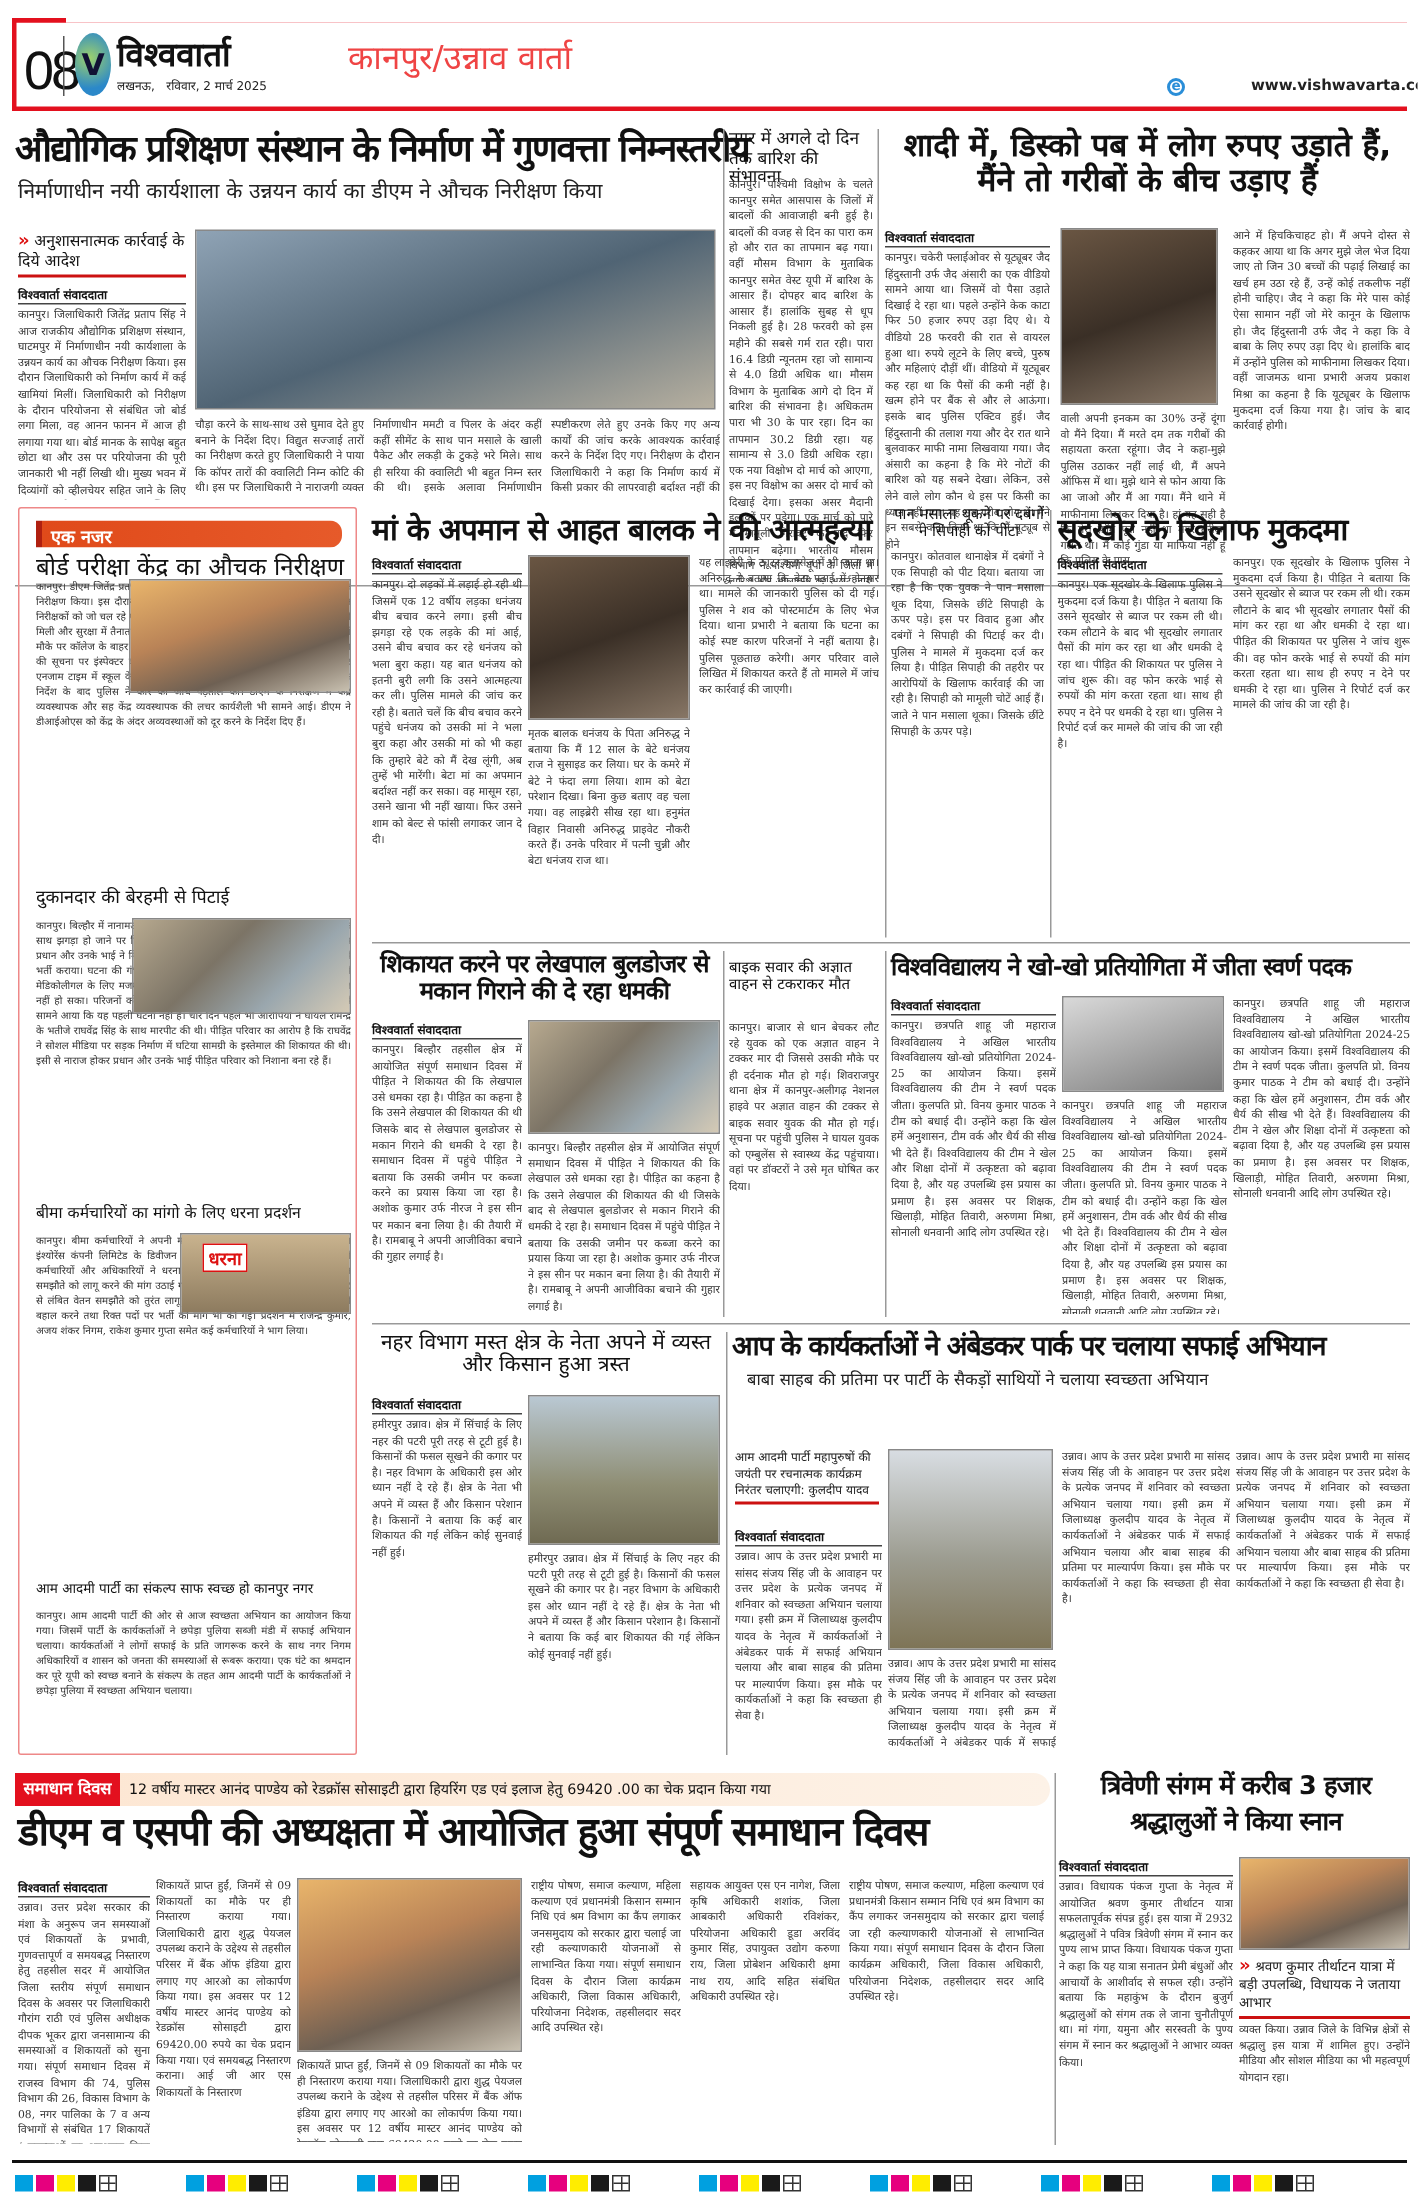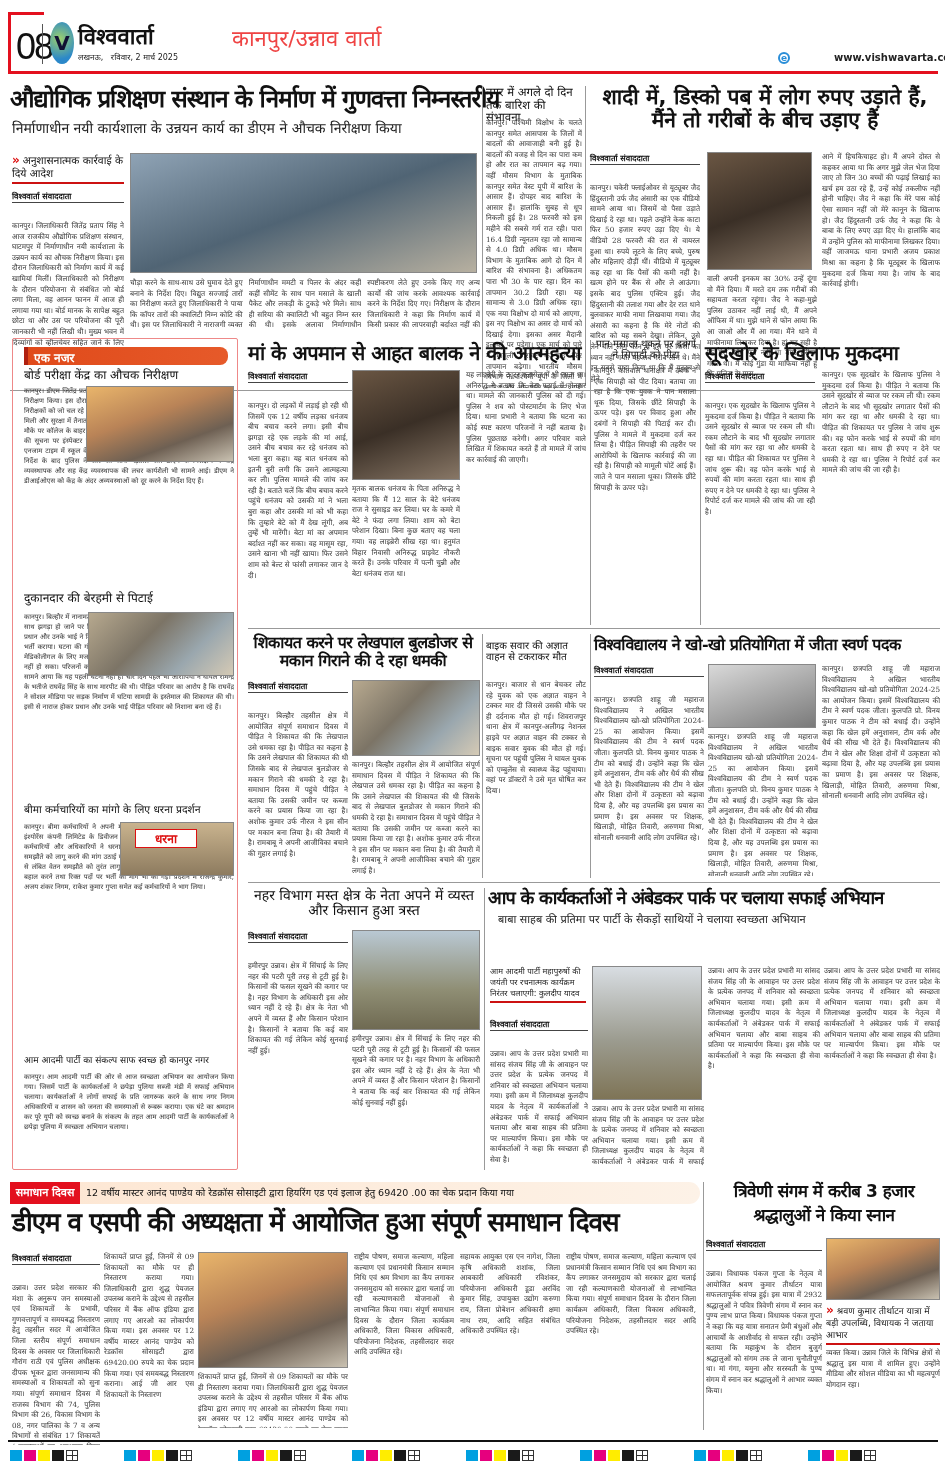--- a/index.html
+++ b/index.html
@@ -1,21 +1,21 @@
 <!DOCTYPE html>
 <html><head>
 <meta charset="utf-8">
 <style>
 *{box-sizing:border-box;margin:0;padding:0}
 body{width:945px;height:1474px;background:#fff;font-family:"DejaVu Sans",sans-serif;color:#111;position:relative;overflow:hidden}
 .abs{position:absolute}
 .hl{font-family:"DejaVu Sans",sans-serif;font-weight:bold;color:#111;line-height:1.1;letter-spacing:-1px}
 .sub{font-family:"DejaVu Sans",sans-serif;color:#222;line-height:1.15}
 .body{font-family:"DejaVu Serif",serif;font-size:7.2px;line-height:10.6px;color:#333;text-align:justify;overflow:hidden}
-.byline{font-family:"DejaVu Sans",sans-serif;font-size:8px;font-weight:bold;color:#111;border-bottom:1px solid #444;padding-bottom:1px;margin-bottom:18px}
+.byline{font-family:"DejaVu Sans",sans-serif;font-size:8px;font-weight:bold;color:#111;border-bottom:1px solid #444;padding-bottom:1px;margin-bottom:2px}
 .photo{background:linear-gradient(135deg,#b7a98f,#7c7466 40%,#9aa7ae 70%,#d5cab5);border:1px solid #888}
 .photo.dark{background:linear-gradient(160deg,#6a5643,#3a2f26 50%,#887766)}
 .photo.blue{background:linear-gradient(160deg,#8fa3b5,#506474 50%,#b7b0a0)}
 .photo.orange{background:linear-gradient(160deg,#e9b56b,#b98357 40%,#6e6053 70%,#c9c1b1)}
 .cols{display:flex;gap:6px}
 .cols>div{flex:1}
 .vline{position:absolute;width:1px;background:#999}
 .hline{position:absolute;height:1px;background:#999}
 .bullet{color:#d11;font-weight:bold;font-size:12px;margin-right:3px}
 .cmyk{display:inline-flex;gap:2px;margin-right:46px}
@@ -66,30 +66,30 @@
 <div class="abs photo dark" style="left:707px;top:152px;width:105px;height:118px"></div>
 <div class="abs body" style="left:707px;top:274px;width:110px;height:112px">वाली अपनी इनकम का 30% उन्हें दूंगा वो मैंने दिया। मैं मरते दम तक गरीबों की सहायता करता रहूंगा। जैद ने कहा-मुझे पुलिस उठाकर नहीं लाई थी, मैं अपने ऑफिस में था। मुझे थाने से फोन आया कि आ जाओ और मैं आ गया। मैंने थाने में माफीनामा लिखकर दिया है। हां यह सही है कि मेरा फ़ॉर्म पूरा नहीं था मगर तरीका गलत था। मैं कोई गुंडा या माफिया नहीं हूं कि पुलिस के पास</div>
 <div class="abs body" style="left:822px;top:152px;width:118px;height:234px">आने में हिचकिचाहट हो। मैं अपने दोस्त से कहकर आया था कि अगर मुझे जेल भेज दिया जाए तो जिन 30 बच्चों की पढ़ाई लिखाई का खर्च हम उठा रहे हैं, उन्हें कोई तकलीफ नहीं होनी चाहिए। जैद ने कहा कि मेरे पास कोई ऐसा सामान नहीं जो मेरे कानून के खिलाफ हो। जैद हिंदुस्तानी उर्फ जैद ने कहा कि वे बाबा के लिए रुपए उड़ा दिए थे। हालांकि बाद में उन्होंने पुलिस को माफीनामा लिखकर दिया। वहीं जाजमऊ थाना प्रभारी अजय प्रकाश मिश्रा का कहना है कि यूट्यूबर के खिलाफ मुकदमा दर्ज किया गया है। जांच के बाद कार्रवाई होगी।</div>
 
 <div class="hline" style="left:10px;top:390px;width:930px"></div>
 
 <div class="abs" style="left:12px;top:338px;width:226px;height:832px;border:1px solid #e88;border-radius:2px"></div>
 <div class="abs" style="left:24px;top:347px;width:204px;height:18px;background:linear-gradient(90deg,#e04a1a,#e65a2a);border-radius:0 8px 8px 0;border-left:4px solid #b02010">
   <span style="color:#fff;font-weight:bold;font-size:12px;padding-left:6px;line-height:18px">एक नजर</span>
 </div>
-<div class="abs hl" style="left:24px;top:369px;font-size:12px;font-weight:normal;letter-spacing:0">बोर्ड परीक्षा केंद्र का औचक निरीक्षण</div>
+<div class="abs hl" style="left:24px;top:369px;font-size:16px;font-weight:normal;letter-spacing:0">बोर्ड परीक्षा केंद्र का औचक निरीक्षण</div>
 <div class="abs body" style="left:24px;top:386px;width:210px;height:200px;font-size:6.8px;line-height:10px">कानपुर। डीएम जितेंद्र प्रताप सिंह ने यूपी बोर्ड परीक्षा के दौरान परीक्षा केंद्र का औचक निरीक्षण किया। इस दौरान डीएम प्रताप ने बिल्हौर स्थित केंद्र का निरीक्षण कर कक्ष निरीक्षकों को जो चल रहे परीक्षा प्रबंधक की कार एंट्री पर प्रतिबंध होने के बावजूद खड़ी मिली और सुरक्षा में तैनात पुलिस कर्मी नदारद मिलने पर उन्होंने हड़कंप मच गया। यहां मौके पर कॉलेज के बाहर सुरक्षा में तैनात पुलिस कर्मी नदारद मिले। डीएम के निरीक्षण की सूचना पर इंस्पेक्टर वीरेंद्र प्रताप भागते हुए पहुंचे। वहीं स्कूल प्रबंधक की कार एनजाम टाइम में स्कूल के अंदर खड़ी मिलने पर डीएम ने नाराजगी जताई। डीएम के निर्देश के बाद पुलिस ने कार की जांच पड़ताल की। डीएम के निरीक्षण में केंद्र व्यवस्थापक और सह केंद्र व्यवस्थापक की लचर कार्यशैली भी सामने आई। डीएम ने डीआईओएस को केंद्र के अंदर अव्यवस्थाओं को दूर करने के निर्देश दिए हैं।</div>
 <div class="abs photo orange" style="left:86px;top:386px;width:148px;height:76px"></div>
 <div class="abs hl" style="left:24px;top:592px;font-size:12px;font-weight:normal;letter-spacing:0">दुकानदार की बेरहमी से पिटाई</div>
 <div class="abs body" style="left:24px;top:612px;width:210px;height:186px;font-size:6.8px;line-height:10px">कानपुर। बिल्हौर में नानामऊ गांव के ग्राम प्रधान और उनके भाइयों ने एक दुकानदार के साथ झगड़ा हो जाने पर पिटाई कर दी। पीड़ित दुकानदार ने आरोप लगाया कि ग्राम प्रधान और उनके भाई ने मिलकर उसके साथ मारपीट की। परिजनों ने उसे अस्पताल में भर्ती कराया। घटना की गंभीरता के बावजूद पुलिस की कार्यशैली ढीली रही। थाने से मेडिकोलीगल के लिए मजमून चिट्ठी नहीं भेजी गई। इससे घायल का समय पर इलाज नहीं हो सका। परिजनों को थाने और अस्पताल के बीच चक्कर लगाने पड़े। जांच में सामने आया कि यह पहली घटना नहीं है। चार दिन पहले भी आरोपियों ने घायल रामेन्द्र के भतीजे राघवेंद्र सिंह के साथ मारपीट की थी। पीड़ित परिवार का आरोप है कि राघवेंद्र ने सोशल मीडिया पर सड़क निर्माण में घटिया सामग्री के इस्तेमाल की शिकायत की थी। इसी से नाराज होकर प्रधान और उनके भाई पीड़ित परिवार को निशाना बना रहे हैं।</div>
 <div class="abs photo" style="left:88px;top:612px;width:146px;height:64px"></div>
 <div class="abs hl" style="left:24px;top:804px;font-size:10.5px;font-weight:normal;letter-spacing:0;white-space:nowrap">बीमा कर्मचारियों का मांगो के लिए धरना प्रदर्शन</div>
 <div class="abs body" style="left:24px;top:822px;width:210px;height:136px;font-size:6.8px;line-height:10px">कानपुर। बीमा कर्मचारियों ने अपनी मांगों को लेकर विरोध प्रदर्शन किया। नेशनल इंश्योरेंस कंपनी लिमिटेड के डिवीजन कार्यालय में सभी बीमा कंपनियों के सैकड़ों कर्मचारियों और अधिकारियों ने धरना प्रदर्शन किया। 18 महीनों से लंबित वेतन समझौते को लागू करने की मांग उठाई गई। कर्मचारियों ने कहा कि एक अगस्त 2022 से लंबित वेतन समझौते को तुरंत लागू किया जाना चाहिए। पुरानी पेंशन योजना को बहाल करने तथा रिक्त पदों पर भर्ती की मांग भी की गई। प्रदर्शन में राजेन्द्र कुमार, अजय शंकर निगम, राकेश कुमार गुप्ता समेत कई कर्मचारियों ने भाग लिया।</div>
 <div class="abs photo" style="left:120px;top:822px;width:114px;height:54px;background:linear-gradient(180deg,#c9b38e,#8d7b5f)">
-  <div style="margin:6px 0 0 14px;width:62px;background:#fff;color:#d11;font-weight:bold;font-size:12px;text-align:center;border:1px solid #d11">धरना</div>
+  <div style="margin:6px 0 0 14px;width:30px;background:#fff;color:#d11;font-weight:bold;font-size:12px;text-align:center;border:1px solid #d11">धरना</div>
 </div>
 <div class="abs hl" style="left:24px;top:1056px;font-size:9px;font-weight:normal;letter-spacing:0;white-space:nowrap">आम आदमी पार्टी का संकल्प साफ स्वच्छ हो कानपुर नगर</div>
 <div class="abs body" style="left:24px;top:1072px;width:210px;height:92px;font-size:6.8px;line-height:10px">कानपुर। आम आदमी पार्टी की ओर से आज स्वच्छता अभियान का आयोजन किया गया। जिसमें पार्टी के कार्यकर्ताओं ने छपेड़ा पुलिया सब्जी मंडी में सफाई अभियान चलाया। कार्यकर्ताओं ने लोगों सफाई के प्रति जागरूक करने के साथ नगर निगम अधिकारियों व शासन को जनता की समस्याओं से रूबरू कराया। एक घंटे का श्रमदान कर पूरे यूपी को स्वच्छ बनाने के संकल्प के तहत आम आदमी पार्टी के कार्यकर्ताओं ने छपेड़ा पुलिया में स्वच्छता अभियान चलाया।</div>
 
 <div class="abs hl" style="left:248px;top:342px;width:350px;font-size:20px;letter-spacing:-0.5px;white-space:nowrap">मां के अपमान से आहत बालक ने की आत्महत्या</div>
 <div class="abs" style="left:248px;top:370px;width:100px">
   <div class="byline">विश्ववार्ता संवाददाता</div>
   <div class="body" style="height:250px">कानपुर। दो लड़कों में लड़ाई हो रही थी जिसमें एक 12 वर्षीय लड़का धनंजय बीच बचाव करने लगा। इसी बीच झगड़ा रहे एक लड़के की मां आई, उसने बीच बचाव कर रहे धनंजय को भला बुरा कहा। यह बात धनंजय को इतनी बुरी लगी कि उसने आत्महत्या कर ली। पुलिस मामले की जांच कर रही है। बताते चलें कि बीच बचाव करने पहुंचे धनंजय को उसकी मां ने भला बुरा कहा और उसकी मां को भी कहा कि तुम्हारे बेटे को मैं देख लूंगी, अब तुम्हें भी मारेंगी। बेटा मां का अपमान बर्दाश्त नहीं कर सका। वह मासूम रहा, उसने खाना भी नहीं खाया। फिर उसने शाम को बेल्ट से फांसी लगाकर जान दे दी।</div>
 </div>
 <div class="abs photo dark" style="left:352px;top:370px;width:108px;height:110px"></div>

